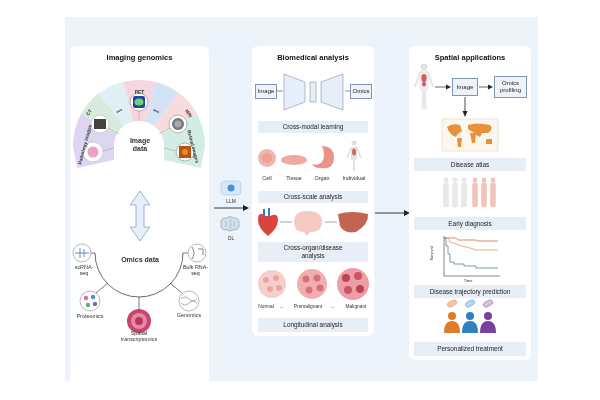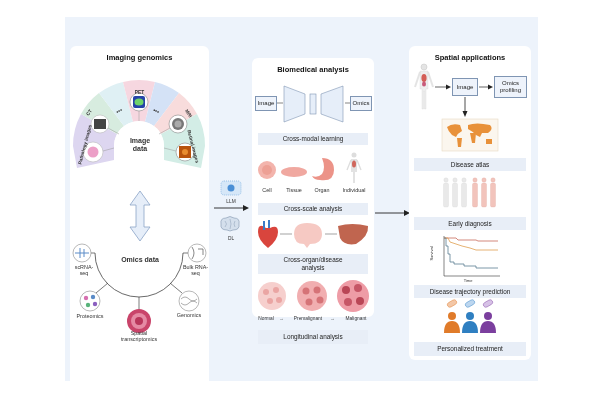--- a/index.html
+++ b/index.html
@@ -129,21 +129,21 @@
 <svg width="35" height="6" style="left:214px;top:205px;">
   <line x1="0" y1="3" x2="30" y2="3" stroke="#222" stroke-width="0.9"></line>
     <path d="M29 0 L35 3 L29 6 Z" fill="#222"></path>
 </svg>
 <svg width="24" height="18" style="left:218px;top:215px;">
   <path d="M3 9 Q2 3 8 3 Q12 0 16 3 Q22 3 21 9 Q22 15 15 15 Q12 17 9 15 Q2 15 3 9 Z" fill="#d4dfec" stroke="#7f94ad" stroke-width="0.6"></path>
   <path d="M7 6 Q10 9 7 12 M12 4 Q14 9 12 14 M17 6 Q15 9 17 12" stroke="#8a9db5" stroke-width="0.5" fill="none"></path>
 </svg>
 <div class="tiny" style="left:219px;top:236px;width:24px;">DL</div>
 
-<div class="panel" style="left:252px;top:58px;width:122px;height:259px;">
+<div class="panel" style="left:252px;top:46px;width:122px;height:290px;">
   <div class="panel-title" style="top:7px;">Biomedical analysis</div>
 
   <div class="box" style="left:3px;top:38px;width:22px;height:15px;">Image</div>
   <svg width="76" height="40" style="left:25px;top:26px;">
     <line x1="0" y1="19" x2="6" y2="19" stroke="#333" stroke-width="0.6"></line>
     <path d="M7 2 L28 10 L28 30 L7 38 Z" fill="#e6eef9" stroke="#7f95b3" stroke-width="0.6"></path>
     <rect x="33" y="10" width="6" height="20" fill="#e6eef9" stroke="#7f95b3" stroke-width="0.6"></rect>
     <path d="M44 10 L66 2 L66 38 L44 30 Z" fill="#e6eef9" stroke="#7f95b3" stroke-width="0.6"></path>
     <line x1="68" y1="19" x2="75" y2="19" stroke="#333" stroke-width="0.6"></line>
   </svg>

